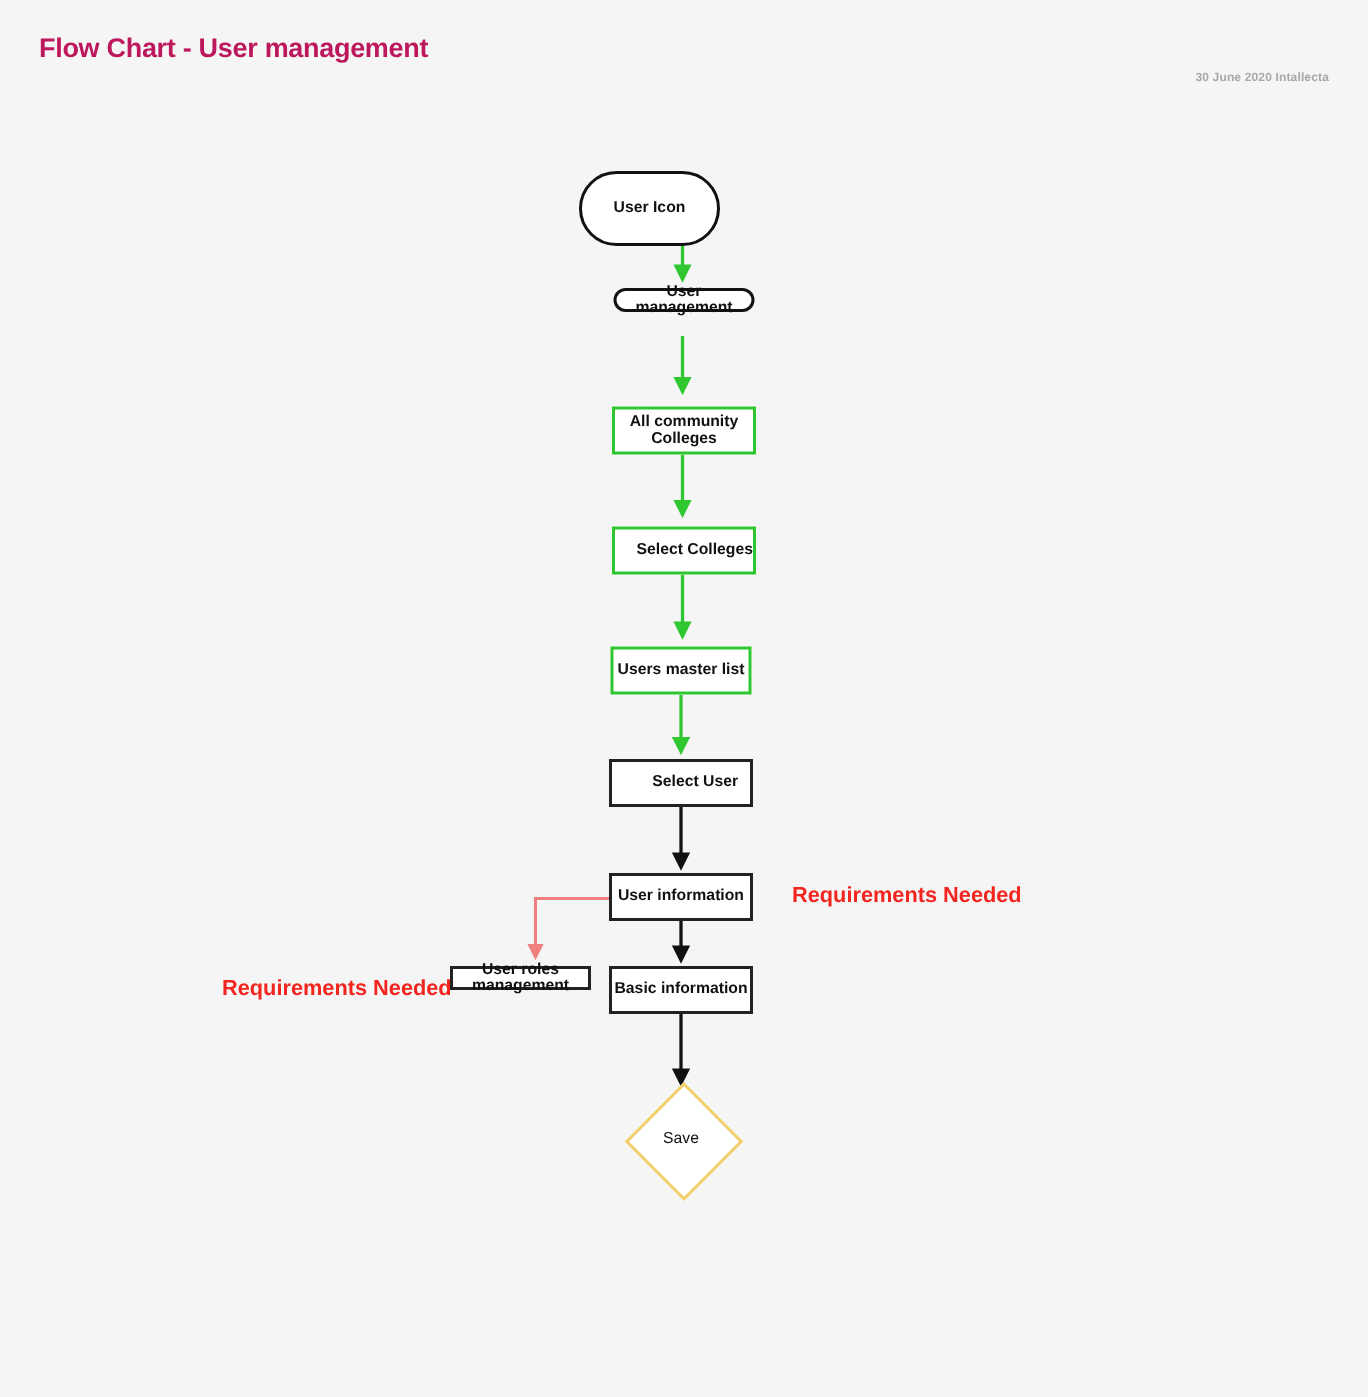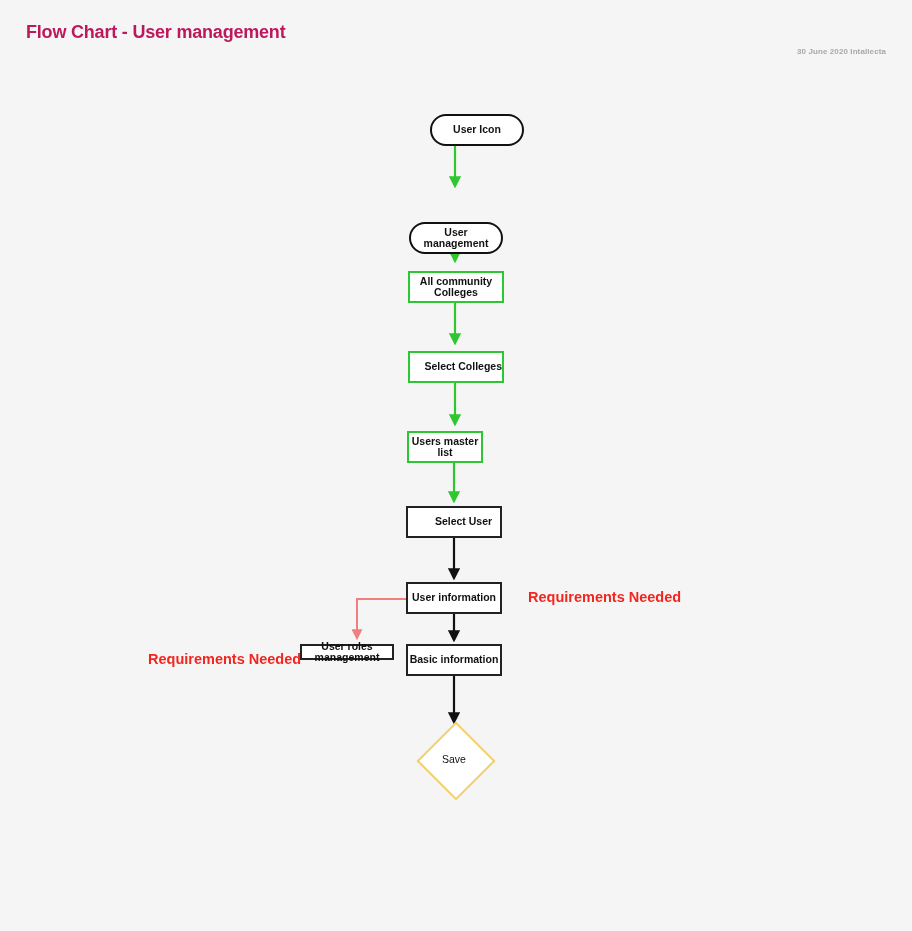--- a/index.html
+++ b/index.html
@@ -146,38 +146,38 @@
 
     <line x1="454" y1="538" x2="454" y2="578" stroke="#111111" stroke-width="2.2" marker-end="url(#arrow-black)"></line>
 
     <line x1="454" y1="614" x2="454" y2="640" stroke="#111111" stroke-width="2.2" marker-end="url(#arrow-black)"></line>
 
     <path d="M 406 599 L 357 599 L 357 638" fill="none" stroke="#f08080" stroke-width="2" marker-end="url(#arrow-salmon)"></path>
 
     <line x1="454" y1="676" x2="454" y2="722" stroke="#111111" stroke-width="2.2" marker-end="url(#arrow-black)"></line>
   </svg>
 
-  <div class="node node-pill" style="left:430px; top:114px; width:94px; height:32px;">
+  <div class="node node-pill" style="left:386px; top:114px; width:94px; height:50px;">
     <span>User Icon</span>
   </div>
 
-  <div class="node node-pill" style="left:409px; top:192px; width:94px; height:32px;margin-top:30px;">
+  <div class="node node-pill" style="left:409px; top:192px; width:94px; height:16px;">
     <span>User management</span>
   </div>
 
   <div class="node node-rect-green" style="left:408px; top:271px; width:96px; height:32px; flex-direction:column;">
     <span>All community</span>
     <span>Colleges</span>
   </div>
 
   <div class="node node-rect-green" style="left:408px; top:351px; width:96px; height:32px;justify-content:flex-end;">
     <span>Select Colleges</span>
   </div>
 
-  <div class="node node-rect-green" style="left:407px; top:431px; width:76px; height:32px;">
+  <div class="node node-rect-green" style="left:407px; top:431px; width:94px; height:32px;">
     <span>Users master list</span>
   </div>
 
   <div class="node node-rect-black" style="left:406px; top:506px; width:96px; height:32px;padding-left:19px;">
     <span>Select User</span>
   </div>
 
   <div class="node node-rect-black" style="left:406px; top:582px; width:96px; height:32px;">
     <span>User information</span>
   </div>

